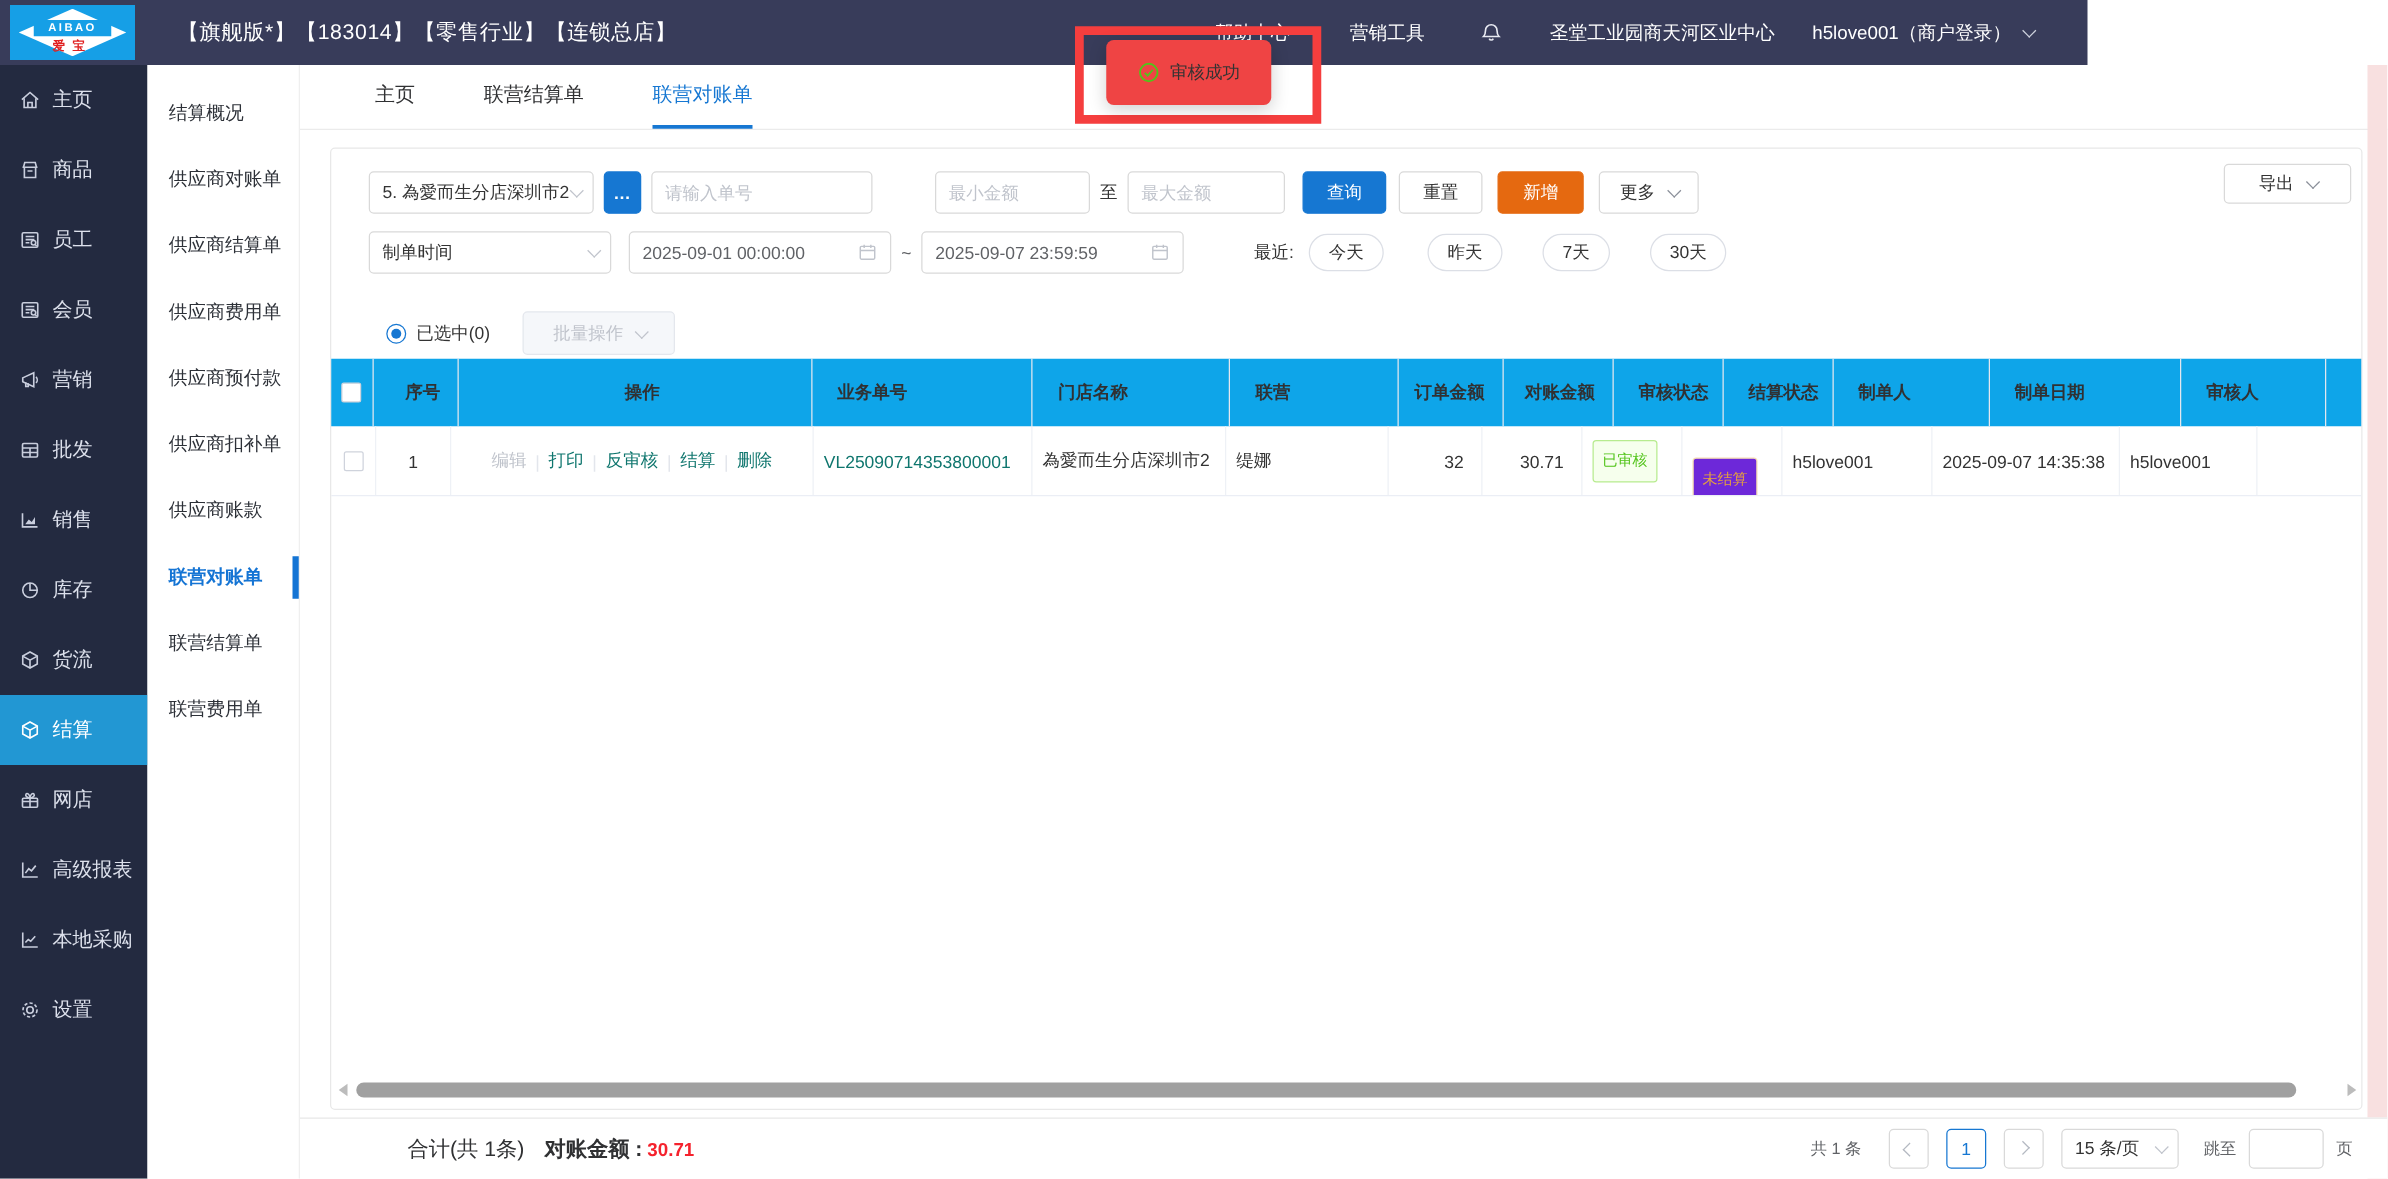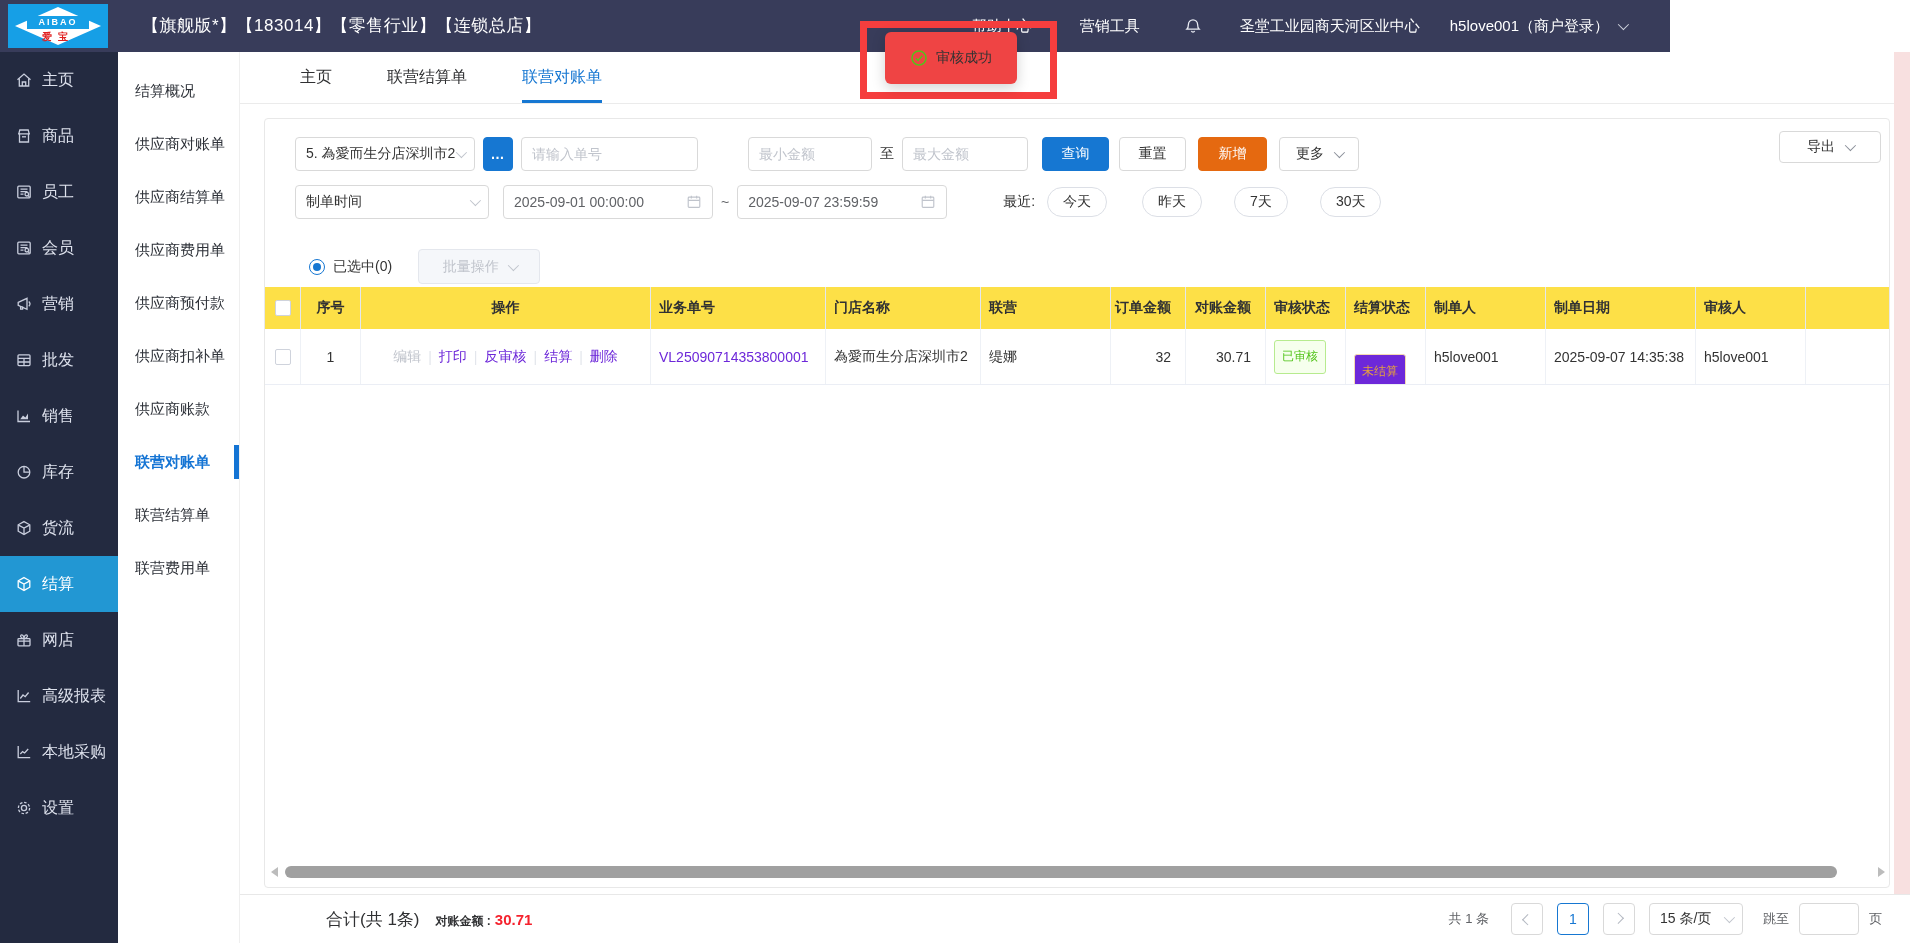--- a/index.html
+++ b/index.html
@@ -65,49 +65,49 @@
 
   .selrow { position:absolute; left:44px; top:130px; display:flex; align-items:center; height:35px; }
   .radio { width:16px; height:16px; border:1px solid #1677d2; border-radius:50%; display:flex; align-items:center; justify-content:center; cursor:pointer; flex:none; }
   .radio i { width:8px; height:8px; border-radius:50%; background:#1677d2; }
   .radio-label { font-size:14px; color:#333; margin:0 26px 0 8px; }
   .batch-btn { width:122px; height:35px; background:#f5f7fa; border:1px solid #e4e7ed; border-radius:4px; color:#c0c4cc; font-size:14px; display:flex; align-items:center; justify-content:center; cursor:not-allowed; }
   .batch-btn .chev { border-color:#c0c4cc; }
 
   
   .dtable { position:absolute; left:0; top:168px; width:100%; }
-  .thead { display:flex; height:42px; background:#fde047; align-items:stretch; font-size:14px; font-weight:bold; color:#303133; }
+  .thead { display:flex; height:54px; background:#0ea5e9; align-items:stretch; font-size:14px; font-weight:bold; color:#303133;gap:12px; }
   .trow { display:flex; height:56px; align-items:stretch; font-size:14px; color:#333; border-bottom:1px solid #ebeef5; }
   .cell { display:flex; align-items:center; padding:0 8px; border-right:1px solid #e3e7ef; overflow:hidden; white-space:nowrap; }
   .trow .cell { border-right:1px solid #eef1f6; }
   .cell.center { justify-content:center; padding:0; }
   .cell.num { justify-content:flex-end; padding-right:14px; }
   .c0{width:36px;} .c1{width:60px;} .c2{width:290px;} .c3{width:175px;} .c4{width:155px;} .c5{width:130px;}
   .c6{width:75px;} .c7{width:80px;} .c8{width:80px;} .c9{width:80px;} .c10{width:120px;} .c11{width:150px;} .c12{width:110px;}
   .cfill { flex:1; border-right:none !important; }
   .cbox { width:16px; height:16px; border:1px solid #cfd3dc; border-radius:2px; background:#fff; cursor:pointer; }
-  .alink { color:#6d28d9; cursor:pointer; }
+  .alink { color:#0f766e; cursor:pointer; }
   .alink.disabled { color:#c0c4cc; cursor:default; }
   .sep { color:#e3e6ec; margin:0 7px; }
   .badge { height:22px; padding:16px 7px; border-radius:3px; font-size:12px; display:inline-flex; align-items:center; }
   .badge-green { color:#52c41a; background:#f6ffed; border:1px solid #b7eb8f; }
   .badge-orange { color:#e6a23c; background:#6d28d9; border:1px solid #f5dab1;margin-top:29px; }
 
   
   .hscroll { position:absolute; left:4px; right:4px; bottom:8px; height:14px; }
   .sb-thumb { position:absolute; left:16px; top:1px; width:1552px; height:12px; background:#a0a0a0; border-radius:7px; cursor:grab; }
   .sb-arrow { position:absolute; top:2px; width:0; height:0; border-top:5px solid transparent; border-bottom:5px solid transparent; cursor:pointer; }
   .sb-left { left:2px; border-right:7px solid #bcbcbc; }
   .sb-right { right:0; border-left:7px solid #bcbcbc; }
 
   
   .footerbar { position:absolute; left:240px; top:894px; width:1670px; height:49px; background:#fff; border-top:1px solid #e8e8e8; display:flex; align-items:center; justify-content:space-between; padding:0 28px 0 86px; z-index:3; }
   .sum-left { display:flex; align-items:baseline; }
   .sum-total { font-size:17px; color:#303133; }
-  .sum-amt-label { font-size:12px; color:#303133; margin-left:16px; font-weight:bold; }
+  .sum-amt-label { font-size:17px; color:#303133; margin-left:16px; font-weight:bold; }
   .sum-amt-value { font-size:15px; color:#f5222d; font-weight:bold; margin-left:4px; }
   .pager { display:flex; align-items:center; font-size:13px; color:#606266; }
   .pg-total { margin-right:22px; }
   .pg-btn { width:32px; height:32px; border:1px solid #d9d9d9; border-radius:4px; background:#fff; display:flex; align-items:center; justify-content:center; cursor:pointer; margin-right:14px; }
   .pg-btn .chev { margin:0; border-color:#b4b9c2; }
   .chev-left { transform:rotate(135deg) translateY(-1px); }
   .chev-right { transform:rotate(-45deg) translateY(-1px); }
   .pg-page { width:32px; height:32px; border:1px solid #1677d2; color:#1677d2; border-radius:4px; display:flex; align-items:center; justify-content:center; font-size:14px; cursor:pointer; margin-right:14px; background:#fff; }
   .pg-size { width:94px; height:32px; margin-right:16px; justify-content:space-between; }
   .pg-jump { margin:0 10px 0 4px; }

